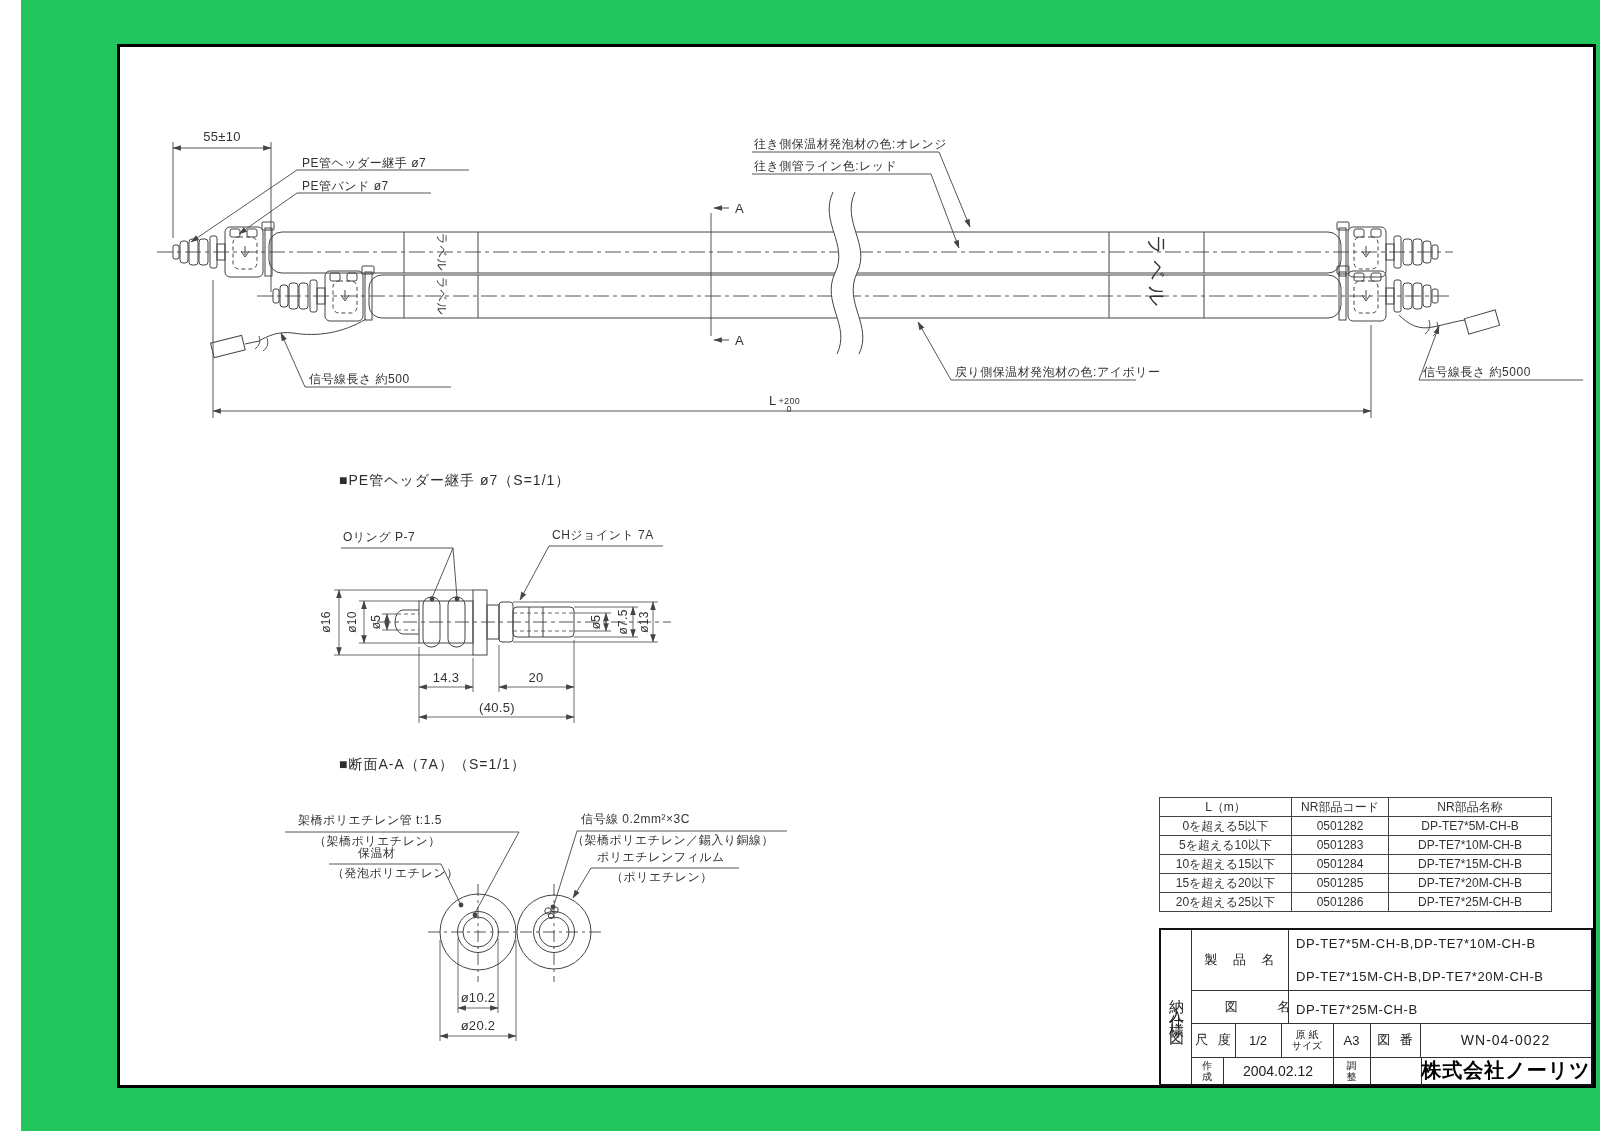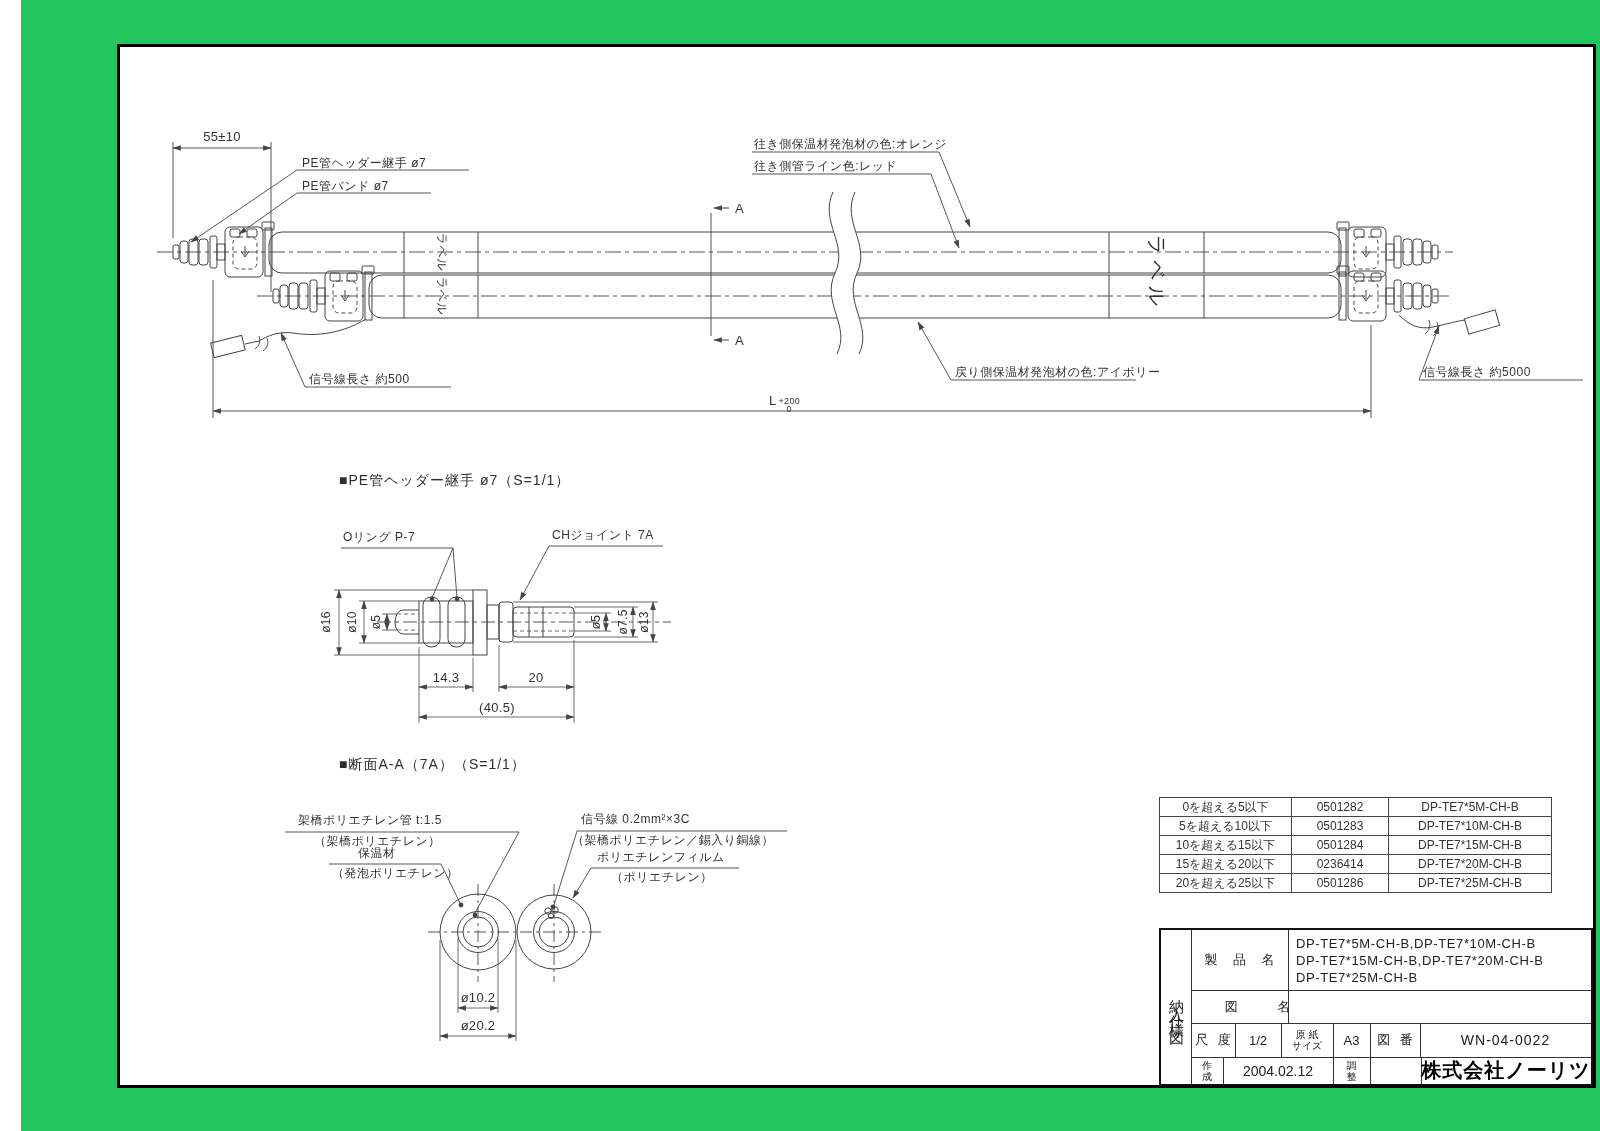--- a/index.html
+++ b/index.html
@@ -25,21 +25,21 @@
   .tblock{position:absolute;left:1138px;top:928px;width:434px;height:158px;
           border:2px solid #111;box-sizing:border-box;background:#fff;color:#222;}
   .tl-h{position:absolute;height:1px;background:#333;}
   .tl-v{position:absolute;width:1px;background:#333;}
   .tb-cell{position:absolute;display:flex;align-items:center;justify-content:center;
            font-size:13px;white-space:nowrap;box-sizing:border-box;}
   .tb-vert{writing-mode:vertical-rl;text-orientation:upright;letter-spacing:8px;
            font-size:15px;}
   .tb-small{font-size:10px;line-height:11px;text-align:center;}
   .tb-product{align-items:flex-start;justify-content:flex-start;flex-direction:column;
-              padding:5px 0 0 8px;font-size:13px;line-height:17px;letter-spacing:.6px;}
+              padding:5px 0 0 8px;font-size:13px;line-height:17px;letter-spacing:.6px;gap:16px;}
   .tb-company{font-size:20px;font-weight:bold;letter-spacing:1px;color:#000;border-radius:11px;}
 </style>
 </head>
 <body>
 
 <div class="canvas">
   <div class="frame"></div>
 
   <svg class="linework" width="1600" height="1131" viewBox="0 0 1600 1131">
     <defs>
@@ -279,38 +279,43 @@
   <div class="lbl dim cc" style="left:457px;top:997px;">ø10.2</div>
   <div class="lbl dim cc" style="left:457px;top:1025px;">ø20.2</div>
 
   <table class="parts">
     <colgroup>
         <col style="width:132px">
         <col style="width:97px">
         <col style="width:163px">
       </colgroup>
     <tbody>
+        <tr>
+      <th>L（m）</th>
+      <th>NR部品コード</th>
+      <th>NR部品名称</th>
+    </tr>
     <tr>
       <td>0を超える5以下</td>
       <td>0501282</td>
       <td>DP-TE7*5M-CH-B</td>
     </tr>
     <tr>
       <td>5を超える10以下</td>
       <td>0501283</td>
       <td>DP-TE7*10M-CH-B</td>
     </tr>
     <tr>
       <td>10を超える15以下</td>
       <td>0501284</td>
       <td>DP-TE7*15M-CH-B</td>
     </tr>
     <tr>
       <td>15を超える20以下</td>
-      <td>0236414</td>
+      <td>0501285</td>
       <td>DP-TE7*20M-CH-B</td>
     </tr>
     <tr>
       <td>20を超える25以下</td>
       <td>0501286</td>
       <td>DP-TE7*25M-CH-B</td>
     </tr>
   </tbody>
     </table>
 

